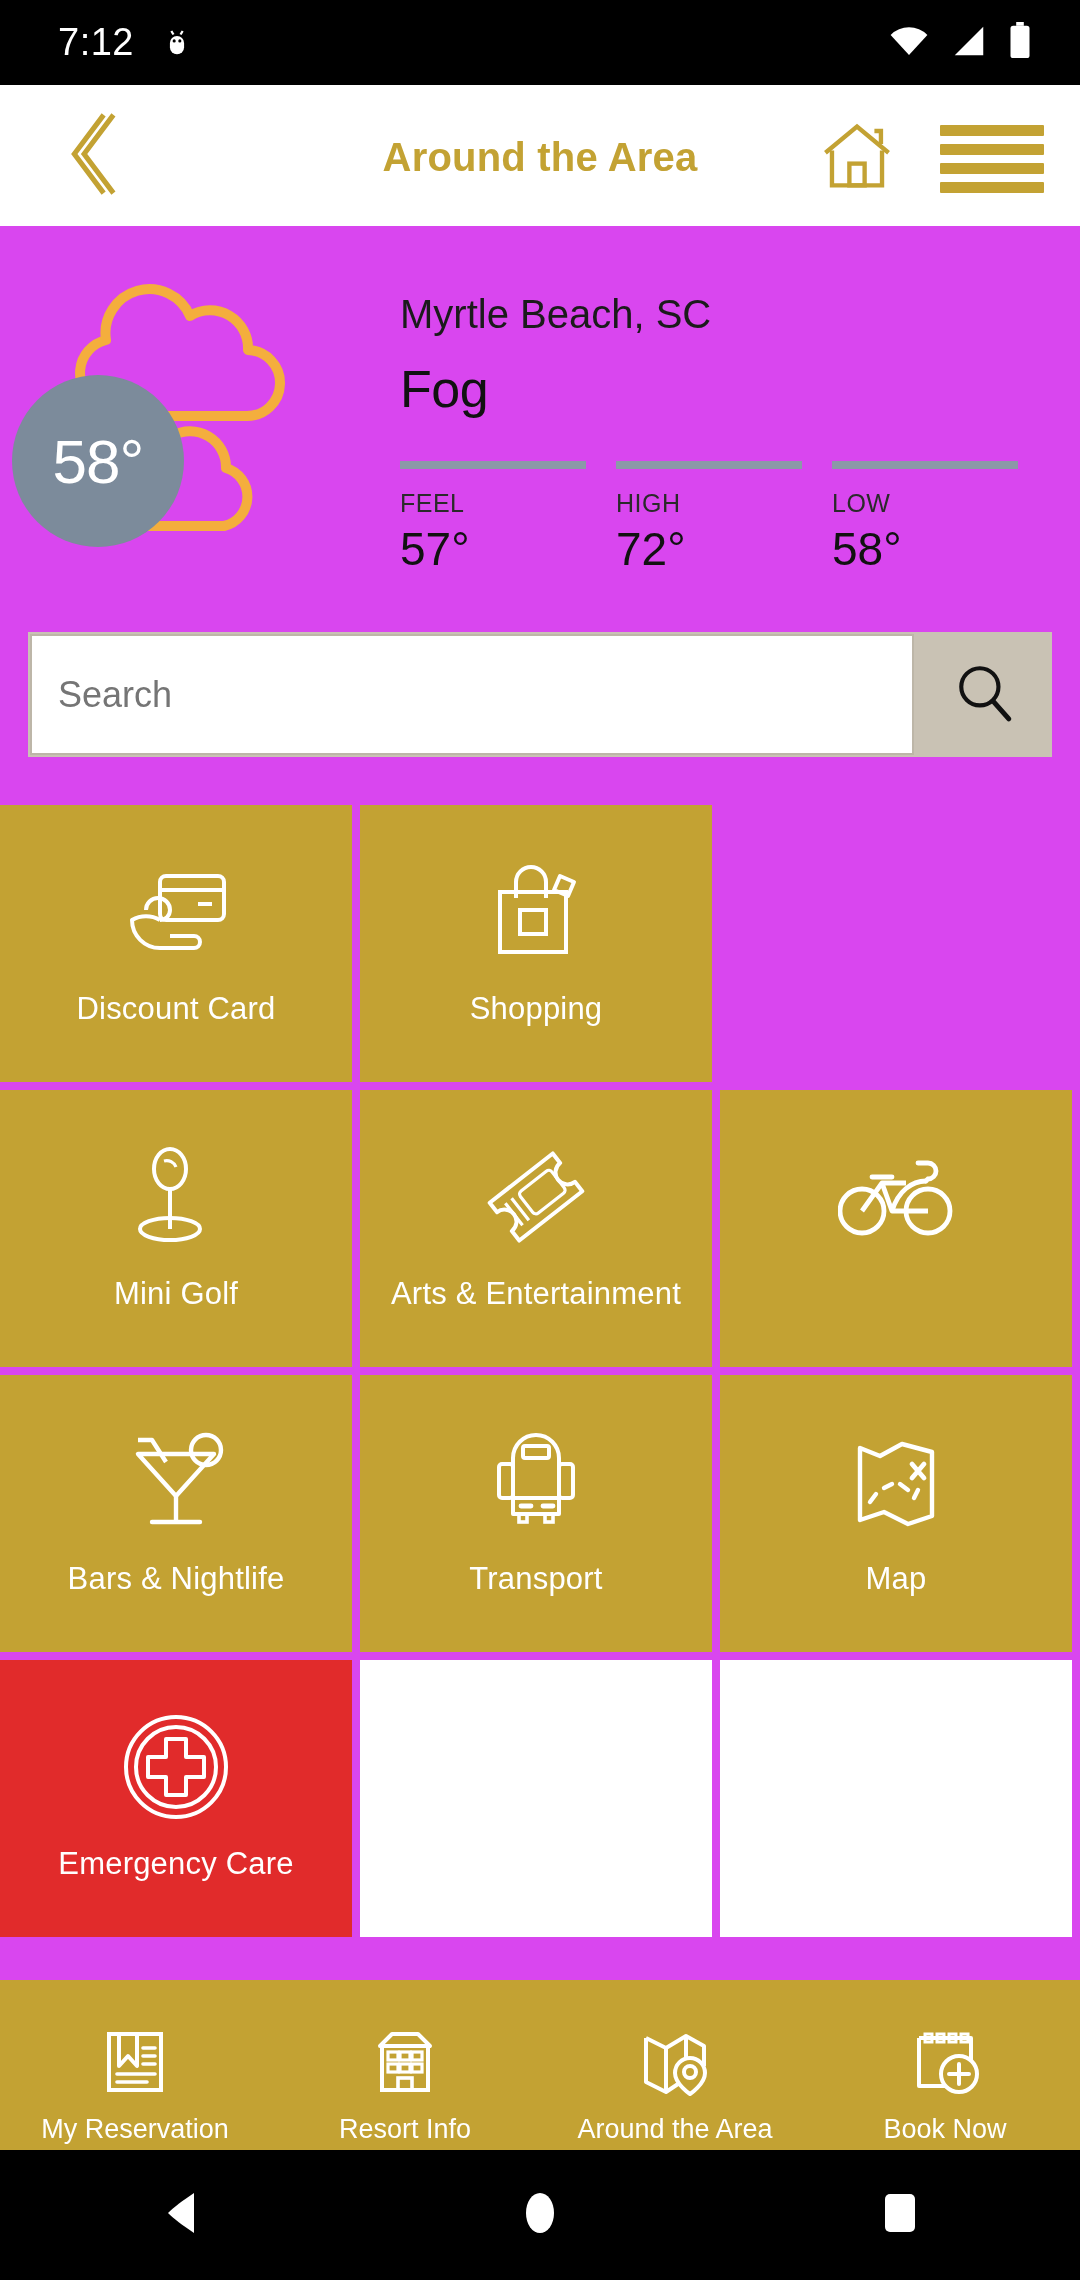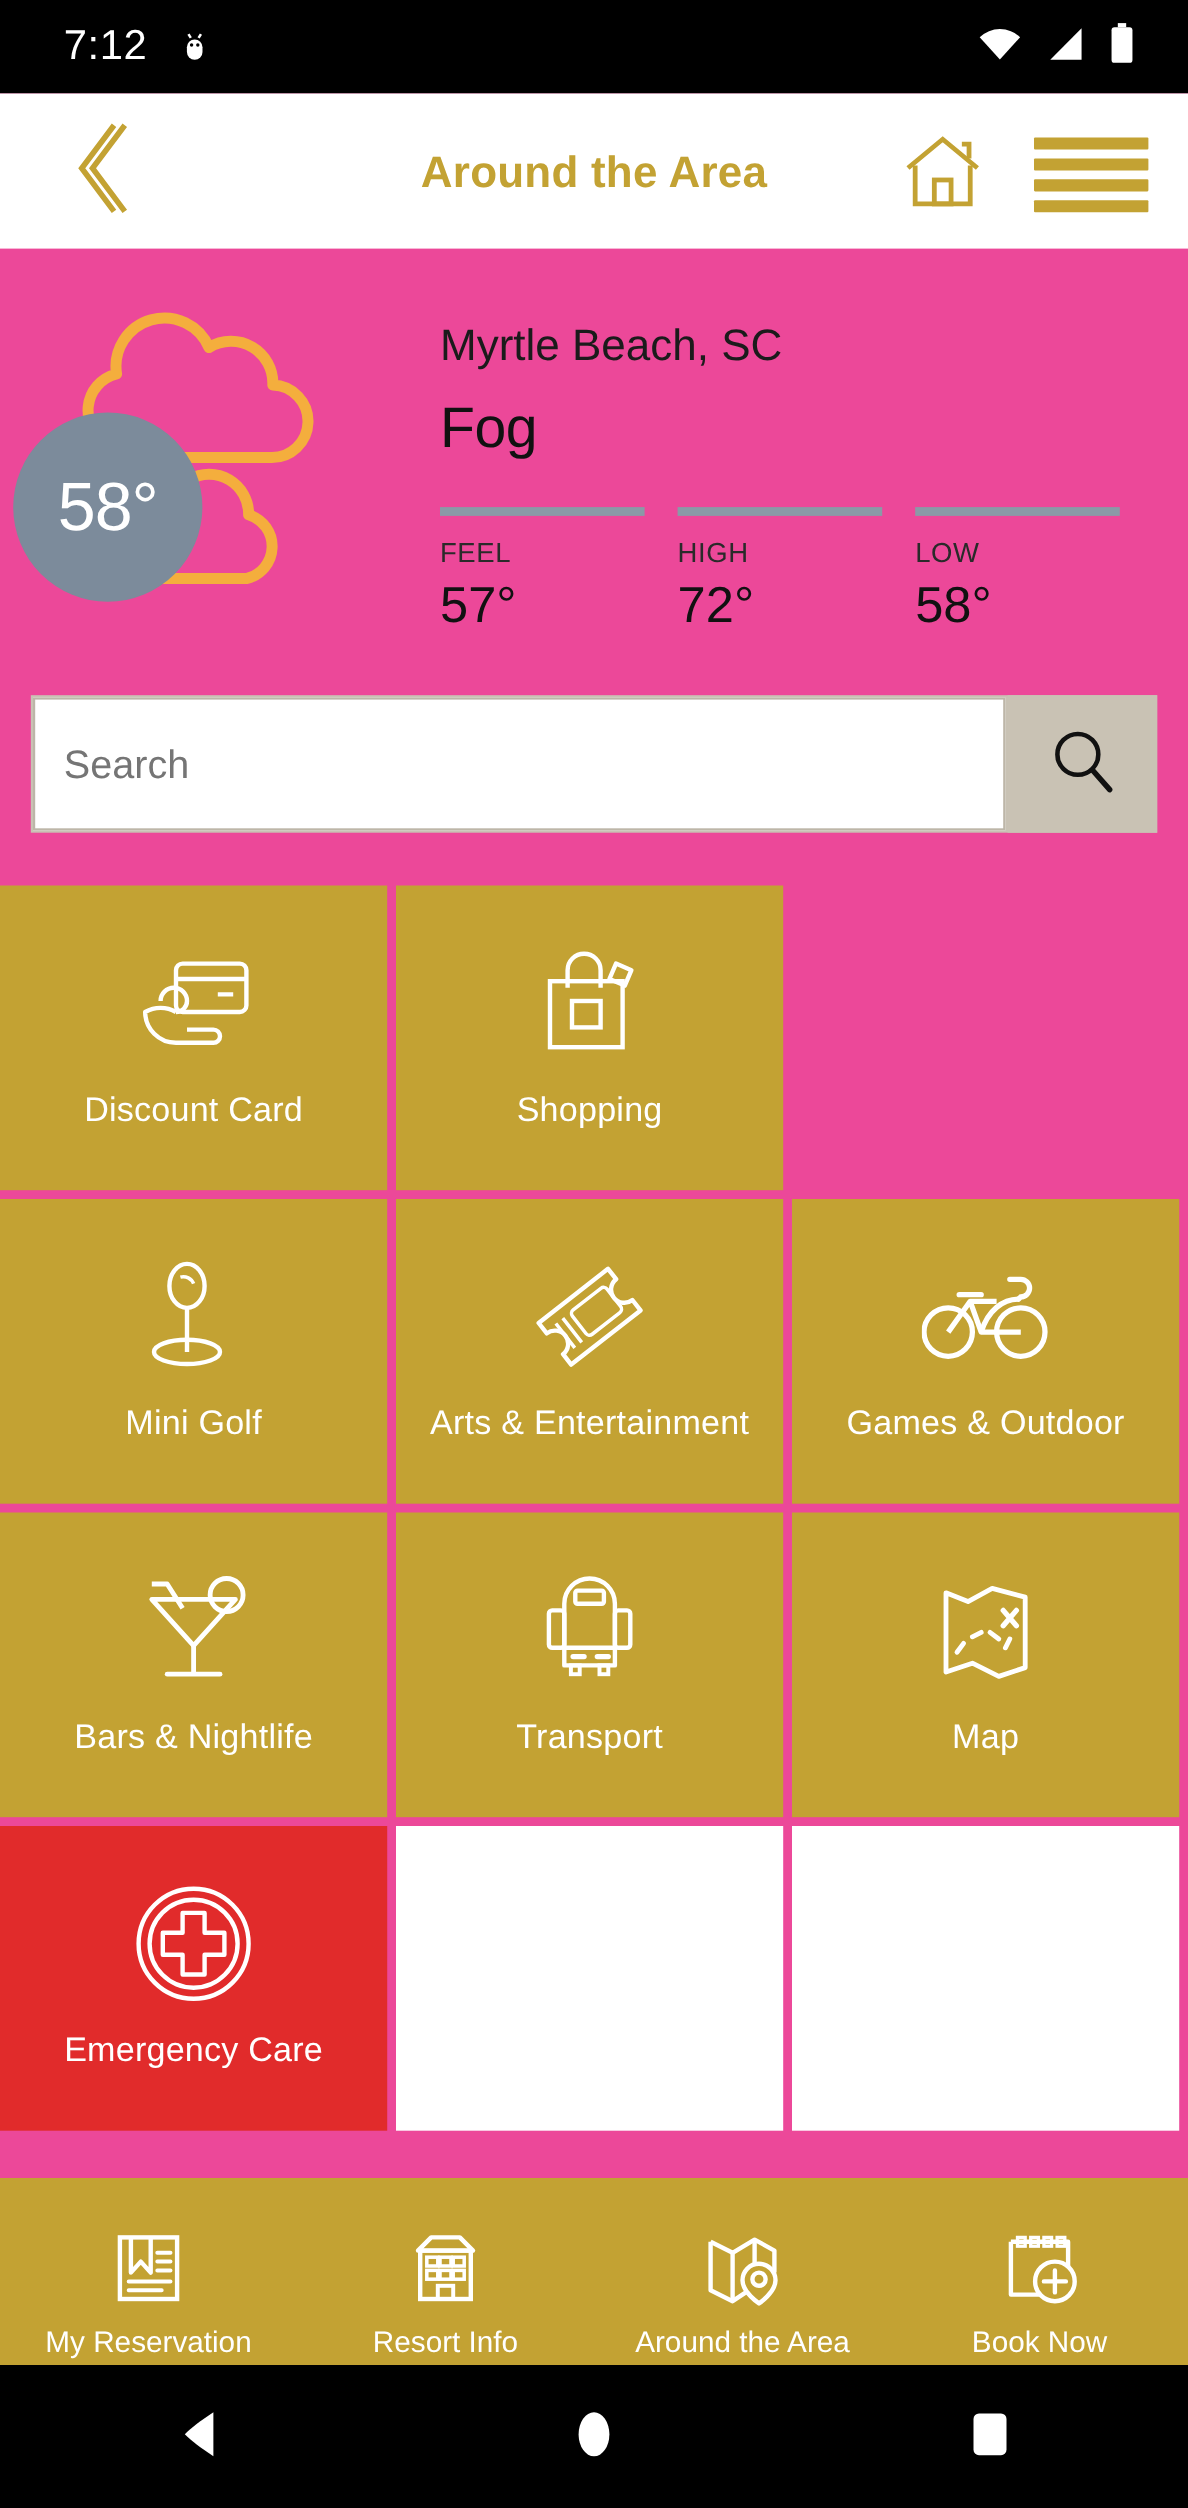--- a/index.html
+++ b/index.html
@@ -2,21 +2,21 @@
 <html><head>
 <meta charset="utf-8">
 <style>
   * { margin:0; padding:0; box-sizing:border-box; }
   html,body { width:1080px; height:2280px; }
   body {
     font-family:"Liberation Sans", sans-serif;
     background:#ffffff;
     overflow:hidden;
   }
-  #screen { position:relative; width:1080px; height:2280px; background:#ec4899; }
+  #screen { position:relative; width:1080px; height:2280px; background:#d946ef; }
 
   
   .statusbar{
     position:absolute; left:0; top:0; width:1080px; height:85px;
     background:#000; color:#fff; display:flex; align-items:center;
   }
   .sb-time{ margin-left:58px; font-size:38px; letter-spacing:0.5px; font-weight:400; }
   .sb-bug{ margin-left:26px; display:flex; align-items:center; }
   .sb-right{ margin-left:auto; margin-right:48px; display:flex; align-items:center; gap:20px; }
 
@@ -274,21 +274,20 @@
         <div class="tile-ico">
           <svg width="116" height="84" viewBox="0 0 58 42">
             <circle cx="12" cy="28" r="11" fill="none" stroke="#fff" stroke-width="2.4"></circle>
             <circle cx="45" cy="28" r="11" fill="none" stroke="#fff" stroke-width="2.4"></circle>
             <path d="M12 28 L22 14 L34 14 M22 14 L27 28 L45 28" fill="none" stroke="#fff" stroke-width="2.4" stroke-linejoin="round"></path>
             <path d="M27 28 C30 18 37 13 44 13" fill="none" stroke="#fff" stroke-width="2.4"></path>
             <path d="M40 4 L45 4 A4 4 0 0 1 45 12 L44 13" fill="none" stroke="#fff" stroke-width="2.4" stroke-linecap="round"></path>
             <path d="M17 11 L27 11" stroke="#fff" stroke-width="2.4" stroke-linecap="round"></path>
           </svg>
         </div>
-        <div class="tile-label">Games &amp; Outdoor</div>
       </div>
     </div>
 
     <div class="grid-row">
       <div class="tile">
         <div class="tile-ico">
           <svg width="100" height="104" viewBox="0 0 50 52">
             <path d="M6 12 L44 12 L25 33 Z" fill="none" stroke="#fff" stroke-width="2.2" stroke-linejoin="round"></path>
             <path d="M25 33 L25 46" stroke="#fff" stroke-width="2.2"></path>
             <path d="M13 46 L37 46" stroke="#fff" stroke-width="2.2" stroke-linecap="round"></path>

